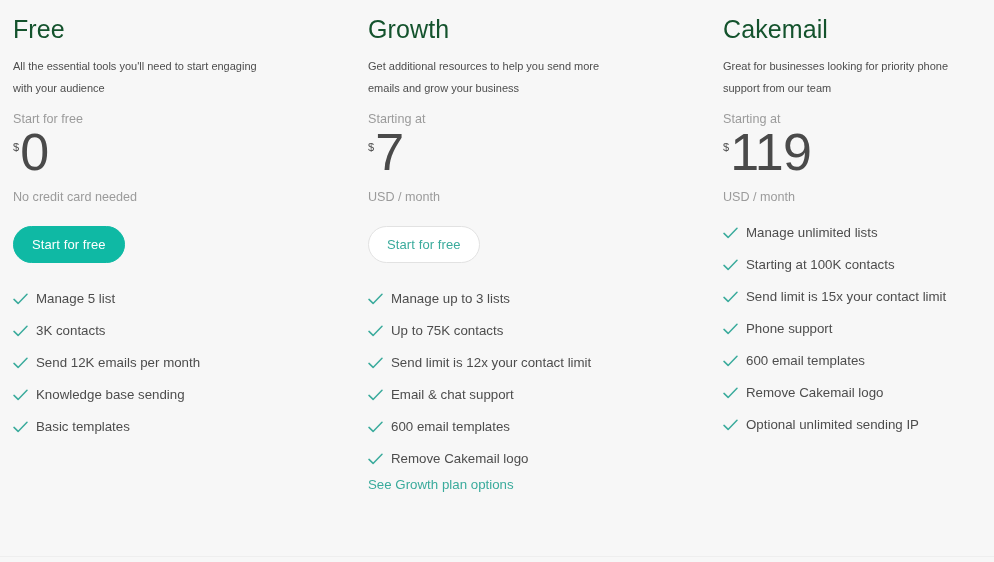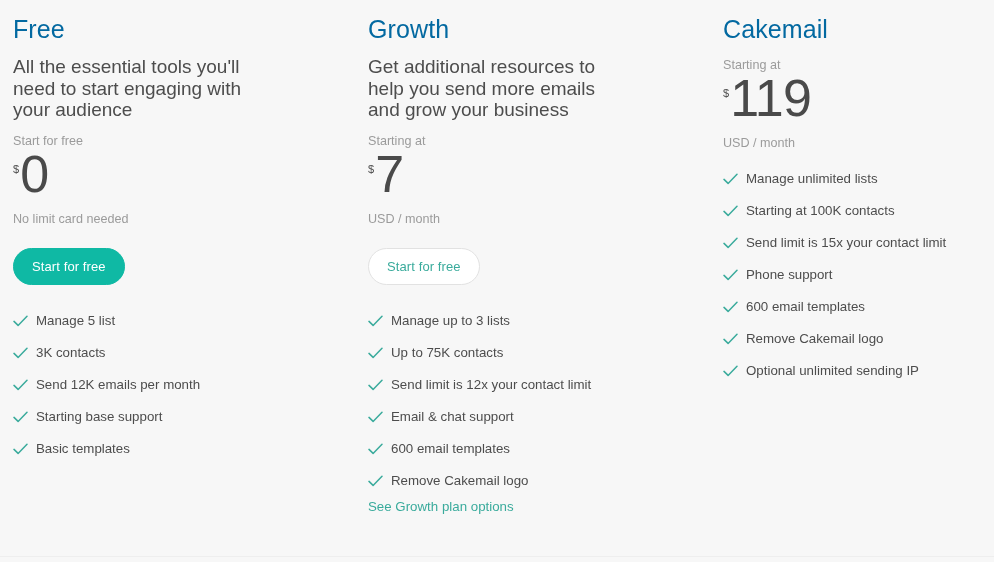--- a/index.html
+++ b/index.html
@@ -36,29 +36,29 @@
 
   .plan-col.col-free    { width: 355px; padding-left: 13px; }
   .plan-col.col-growth  { width: 355px; padding-left: 13px; }
   .plan-col.col-premium { width: 284px; padding-left: 13px; }
 
   
   .plan-name {
     font-size: 25px;
     font-weight: 400;
     line-height: 30px;
-    color: #0369a1;
+    color: #14532d;
     letter-spacing: 0.1px;
     margin-bottom: 12px;
     white-space: nowrap;
   }
 
   
   .plan-desc {
-    font-size: 19px;
+    font-size: 11px;
     line-height: 21.5px;
     color: #4d4d4d;
     width: 262px;
   }
   .col-premium .plan-desc { width: 258px; }
 
   
   .price-block {
     margin-top: 11px;
     margin-bottom: 0;
@@ -194,21 +194,21 @@
   <div class="plan-col col-free">
     <div class="plan-name">Free</div>
     <div class="plan-desc">All the essential tools you'll need to start engaging with your audience</div>
 
     <div class="price-block">
       <div class="price-label">Start for free</div>
       <div class="price-row">
         <span class="price-currency">$</span>
         <span class="price-amount">0</span>
       </div>
-      <div class="price-note">No limit card needed</div>
+      <div class="price-note">No credit card needed</div>
     </div>
 
     <div class="cta-area">
       <button class="btn btn-primary">Start for free</button>
     </div>
 
     <ul class="feature-list">
       <li class="feature-item">
         <span class="check-icon">
           <svg width="15" height="12" viewBox="0 0 15 12">
@@ -232,21 +232,21 @@
             </svg>
         </span>
         <span class="feature-text">Send 12K emails per month</span>
       </li>
       <li class="feature-item">
         <span class="check-icon">
           <svg width="15" height="12" viewBox="0 0 15 12">
               <path d="M1 6.4 L5.1 10.4 L14 1.2" fill="none" stroke="#3aab9c" stroke-width="1.5" stroke-linecap="round" stroke-linejoin="round"></path>
             </svg>
         </span>
-        <span class="feature-text">Starting base support</span>
+        <span class="feature-text">Knowledge base sending</span>
       </li>
       <li class="feature-item">
         <span class="check-icon">
           <svg width="15" height="12" viewBox="0 0 15 12">
               <path d="M1 6.4 L5.1 10.4 L14 1.2" fill="none" stroke="#3aab9c" stroke-width="1.5" stroke-linecap="round" stroke-linejoin="round"></path>
             </svg>
         </span>
         <span class="feature-text">Basic templates</span>
       </li>
     </ul>
@@ -318,20 +318,21 @@
         </span>
         <span class="feature-text">Remove Cakemail logo</span>
       </li>
     </ul>
 
     <a class="plan-link">See Growth plan options</a>
   </div>
 
   <div class="plan-col col-premium">
     <div class="plan-name">Cakemail</div>
+    <div class="plan-desc">Great for businesses looking for priority phone support from our team</div>
 
     <div class="price-block">
       <div class="price-label">Starting at</div>
       <div class="price-row">
         <span class="price-currency">$</span>
         <span class="price-amount">119</span>
       </div>
       <div class="price-note">USD / month</div>
     </div>
 

